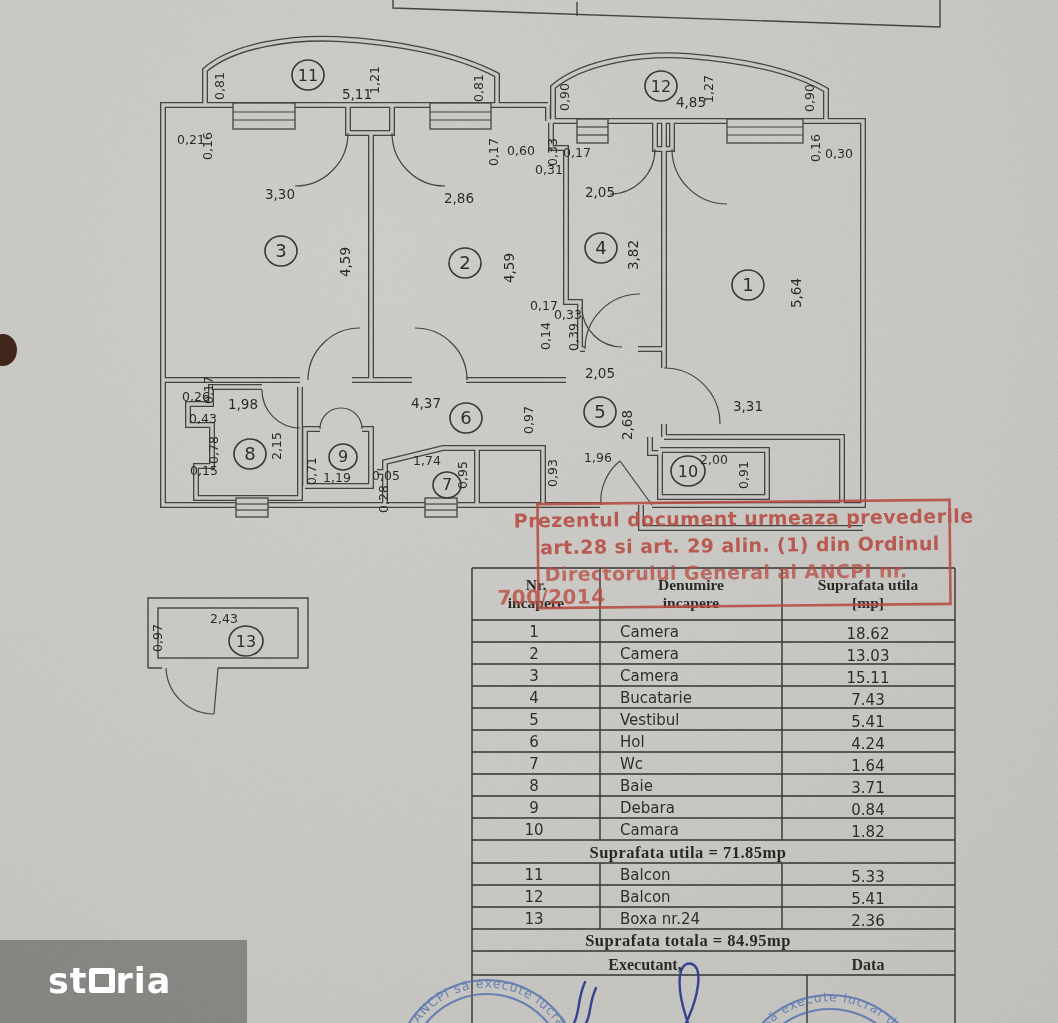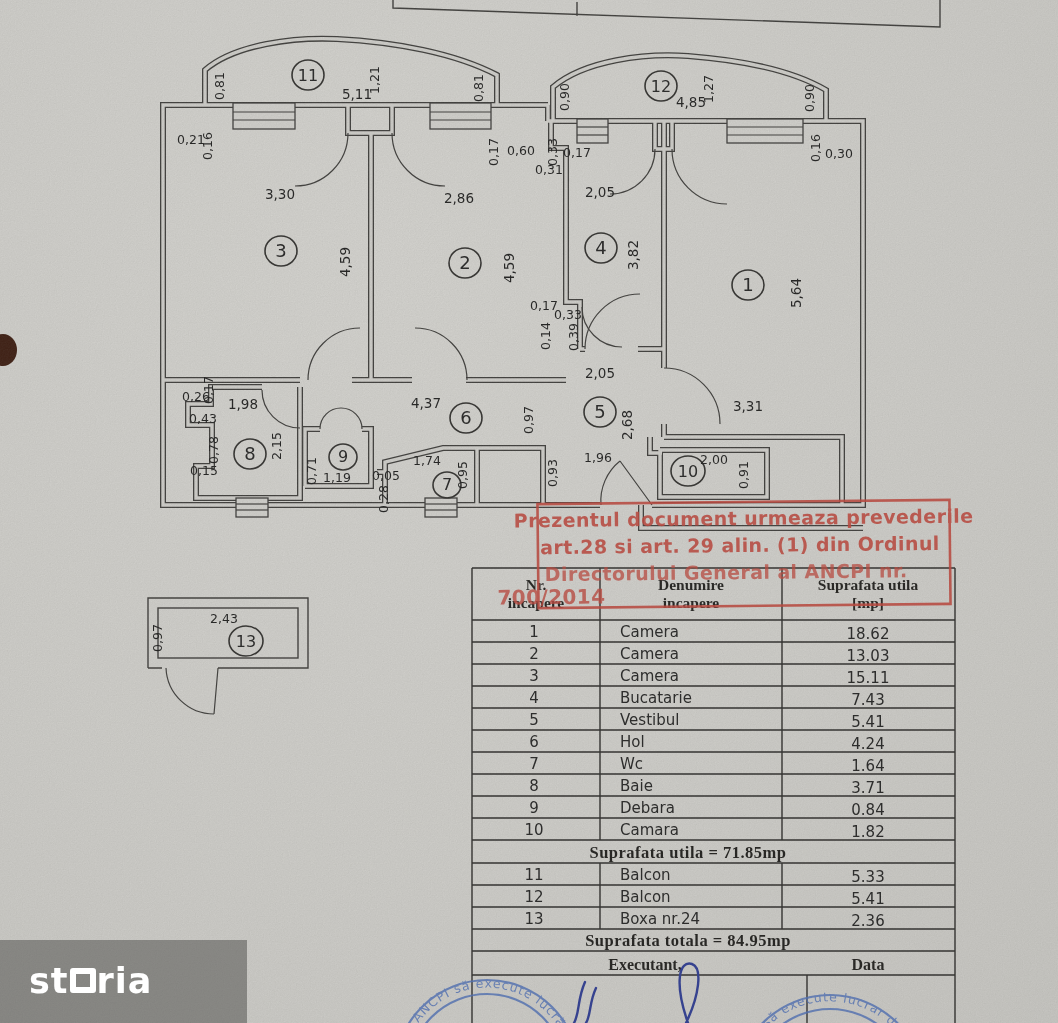--- a/index.html
+++ b/index.html
@@ -33,21 +33,21 @@
   .stamp-blue{fill:none;stroke:#4a6db8;stroke-width:2.2;}
   .stamp-blue-text{font-family:"DejaVu Sans",sans-serif;font-size:12.5px;fill:#4a6db8;letter-spacing:1px;}
   .sig{fill:none;stroke:#2c3a93;stroke-width:2.4;stroke-linecap:round;}
   
   #storia-badge{
     position:absolute;left:0;top:940px;width:247px;height:83px;
     background:rgba(48,48,45,.42);
     display:flex;align-items:center;
   }
   #storia-badge .logo{
-    margin-left:29px;color:#fff;font-family:"DejaVu Sans",sans-serif;
+    margin-left:48px;color:#fff;font-family:"DejaVu Sans",sans-serif;
     font-size:35px;font-weight:bold;letter-spacing:1px;line-height:1;
   }
   #storia-badge .sq{
     display:inline-block;width:14px;height:13px;border:6px solid #fff;
     border-radius:3px;margin:0 1px;vertical-align:baseline;
   }
 </style>
 </head>
 <body>
 

